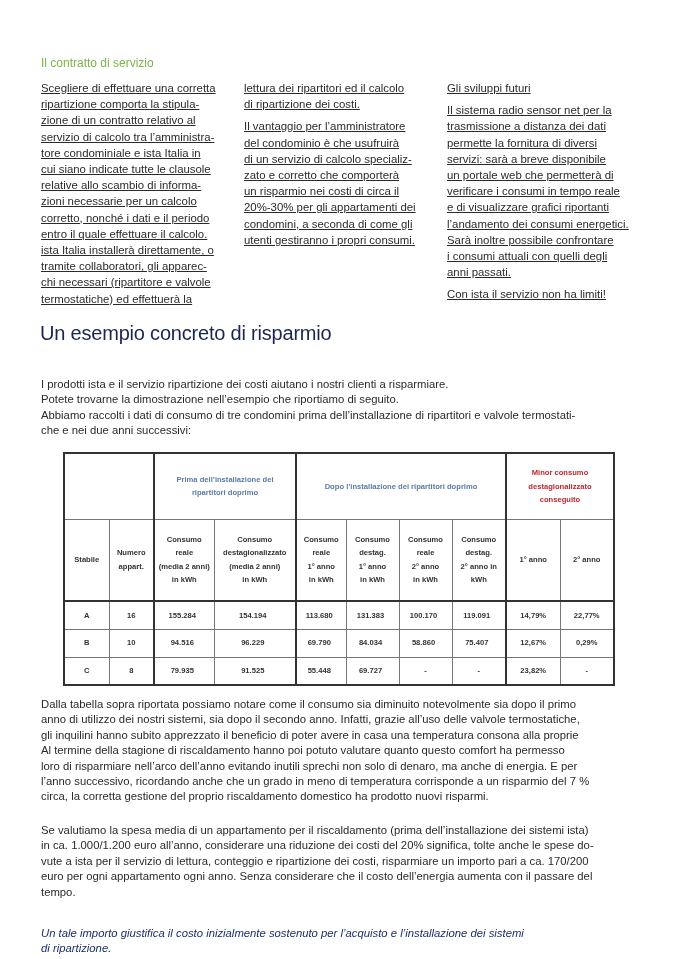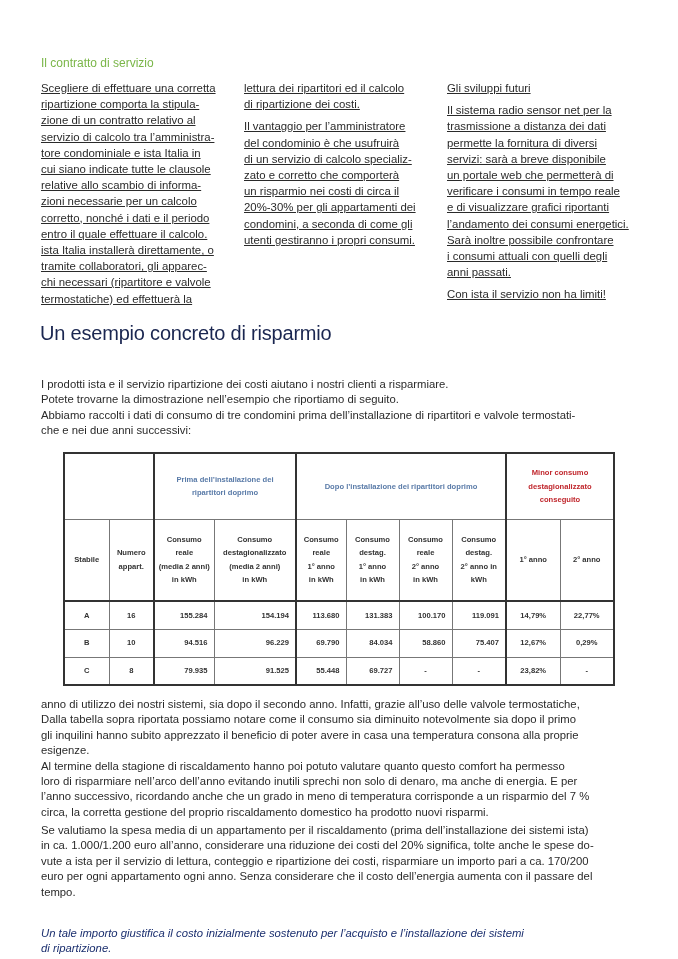--- a/index.html
+++ b/index.html
@@ -15,21 +15,21 @@
   .intro div { margin: 0; }
   table.data { position: absolute; left: 63px; top: 452px; border-collapse: collapse;
                font-size: 7.6px; color: #333; table-layout: fixed; }
   table.data td, table.data th { border: 1px solid #777; padding: 0 2px; text-align: center; font-weight: bold; line-height: 13.5px; }
   table.data .thick-l { border-left: 2px solid #333; }
   table.data .thick-r { border-right: 2px solid #333; }
   table.data .thick-t { border-top: 2px solid #333; }
   table.data .thick-b { border-bottom: 2px solid #333; }
   table.data .grp-blue { color: #5a7ba8; font-weight: bold; }
   table.data .grp-red { color: #c0272d; font-weight: bold; }
-  table.data td.num { text-align: right; padding-right: 6px; }
+  table.data td.num { text-align: center; padding-right: 6px; }
   table.data td.ctr { text-align: center; }
   table.data tr.r1 { height: 66px; }
   table.data tr.r2 { height: 82px; }
   table.data tr.rd { height: 28px; }
   .body-para { position: absolute; left: 41px; width: 600px; font-size: 11.3px; line-height: 15.4px; color: #2a2a2a; }
   .closing { color: #1a2e6e; }
 </style>
 </head>
 <body>
 
@@ -209,24 +209,23 @@
     <td class="thick-b num">69.727</td>
     <td class="thick-b ctr">-</td>
     <td class="thick-b thick-r ctr">-</td>
     <td class="thick-b ctr">23,82%</td>
     <td class="thick-b thick-r ctr">-</td>
   </tr>
 </tbody>
   </table>
 
 <div class="body-para" style="top:697px;">
+  <div>Dalla tabella sopra riportata possiamo notare come il consumo sia diminuito notevolmente sia dopo il primo</div>
   <div>anno di utilizzo dei nostri sistemi, sia dopo il secondo anno. Infatti, grazie all’uso delle valvole termostatiche,</div>
-  <div>Dalla tabella sopra riportata possiamo notare come il consumo sia diminuito notevolmente sia dopo il primo</div>
   <div>gli inquilini hanno subito apprezzato il beneficio di poter avere in casa una temperatura consona alla proprie</div>
-  <div>esigenze.</div>
   <div>Al termine della stagione di riscaldamento hanno poi potuto valutare quanto questo comfort ha permesso</div>
   <div>loro di risparmiare nell’arco dell’anno evitando inutili sprechi non solo di denaro, ma anche di energia. E per</div>
   <div>l’anno successivo, ricordando anche che un grado in meno di temperatura corrisponde a un risparmio del 7 %</div>
   <div>circa, la corretta gestione del proprio riscaldamento domestico ha prodotto nuovi risparmi.</div>
 </div>
 
 <div class="body-para" style="top:823px;">
   <div>Se valutiamo la spesa media di un appartamento per il riscaldamento (prima dell’installazione dei sistemi ista)</div>
   <div>in ca. 1.000/1.200 euro all’anno, considerare una riduzione dei costi del 20% significa, tolte anche le spese do-</div>
   <div>vute a ista per il servizio di lettura, conteggio e ripartizione dei costi, risparmiare un importo pari a ca. 170/200</div>

